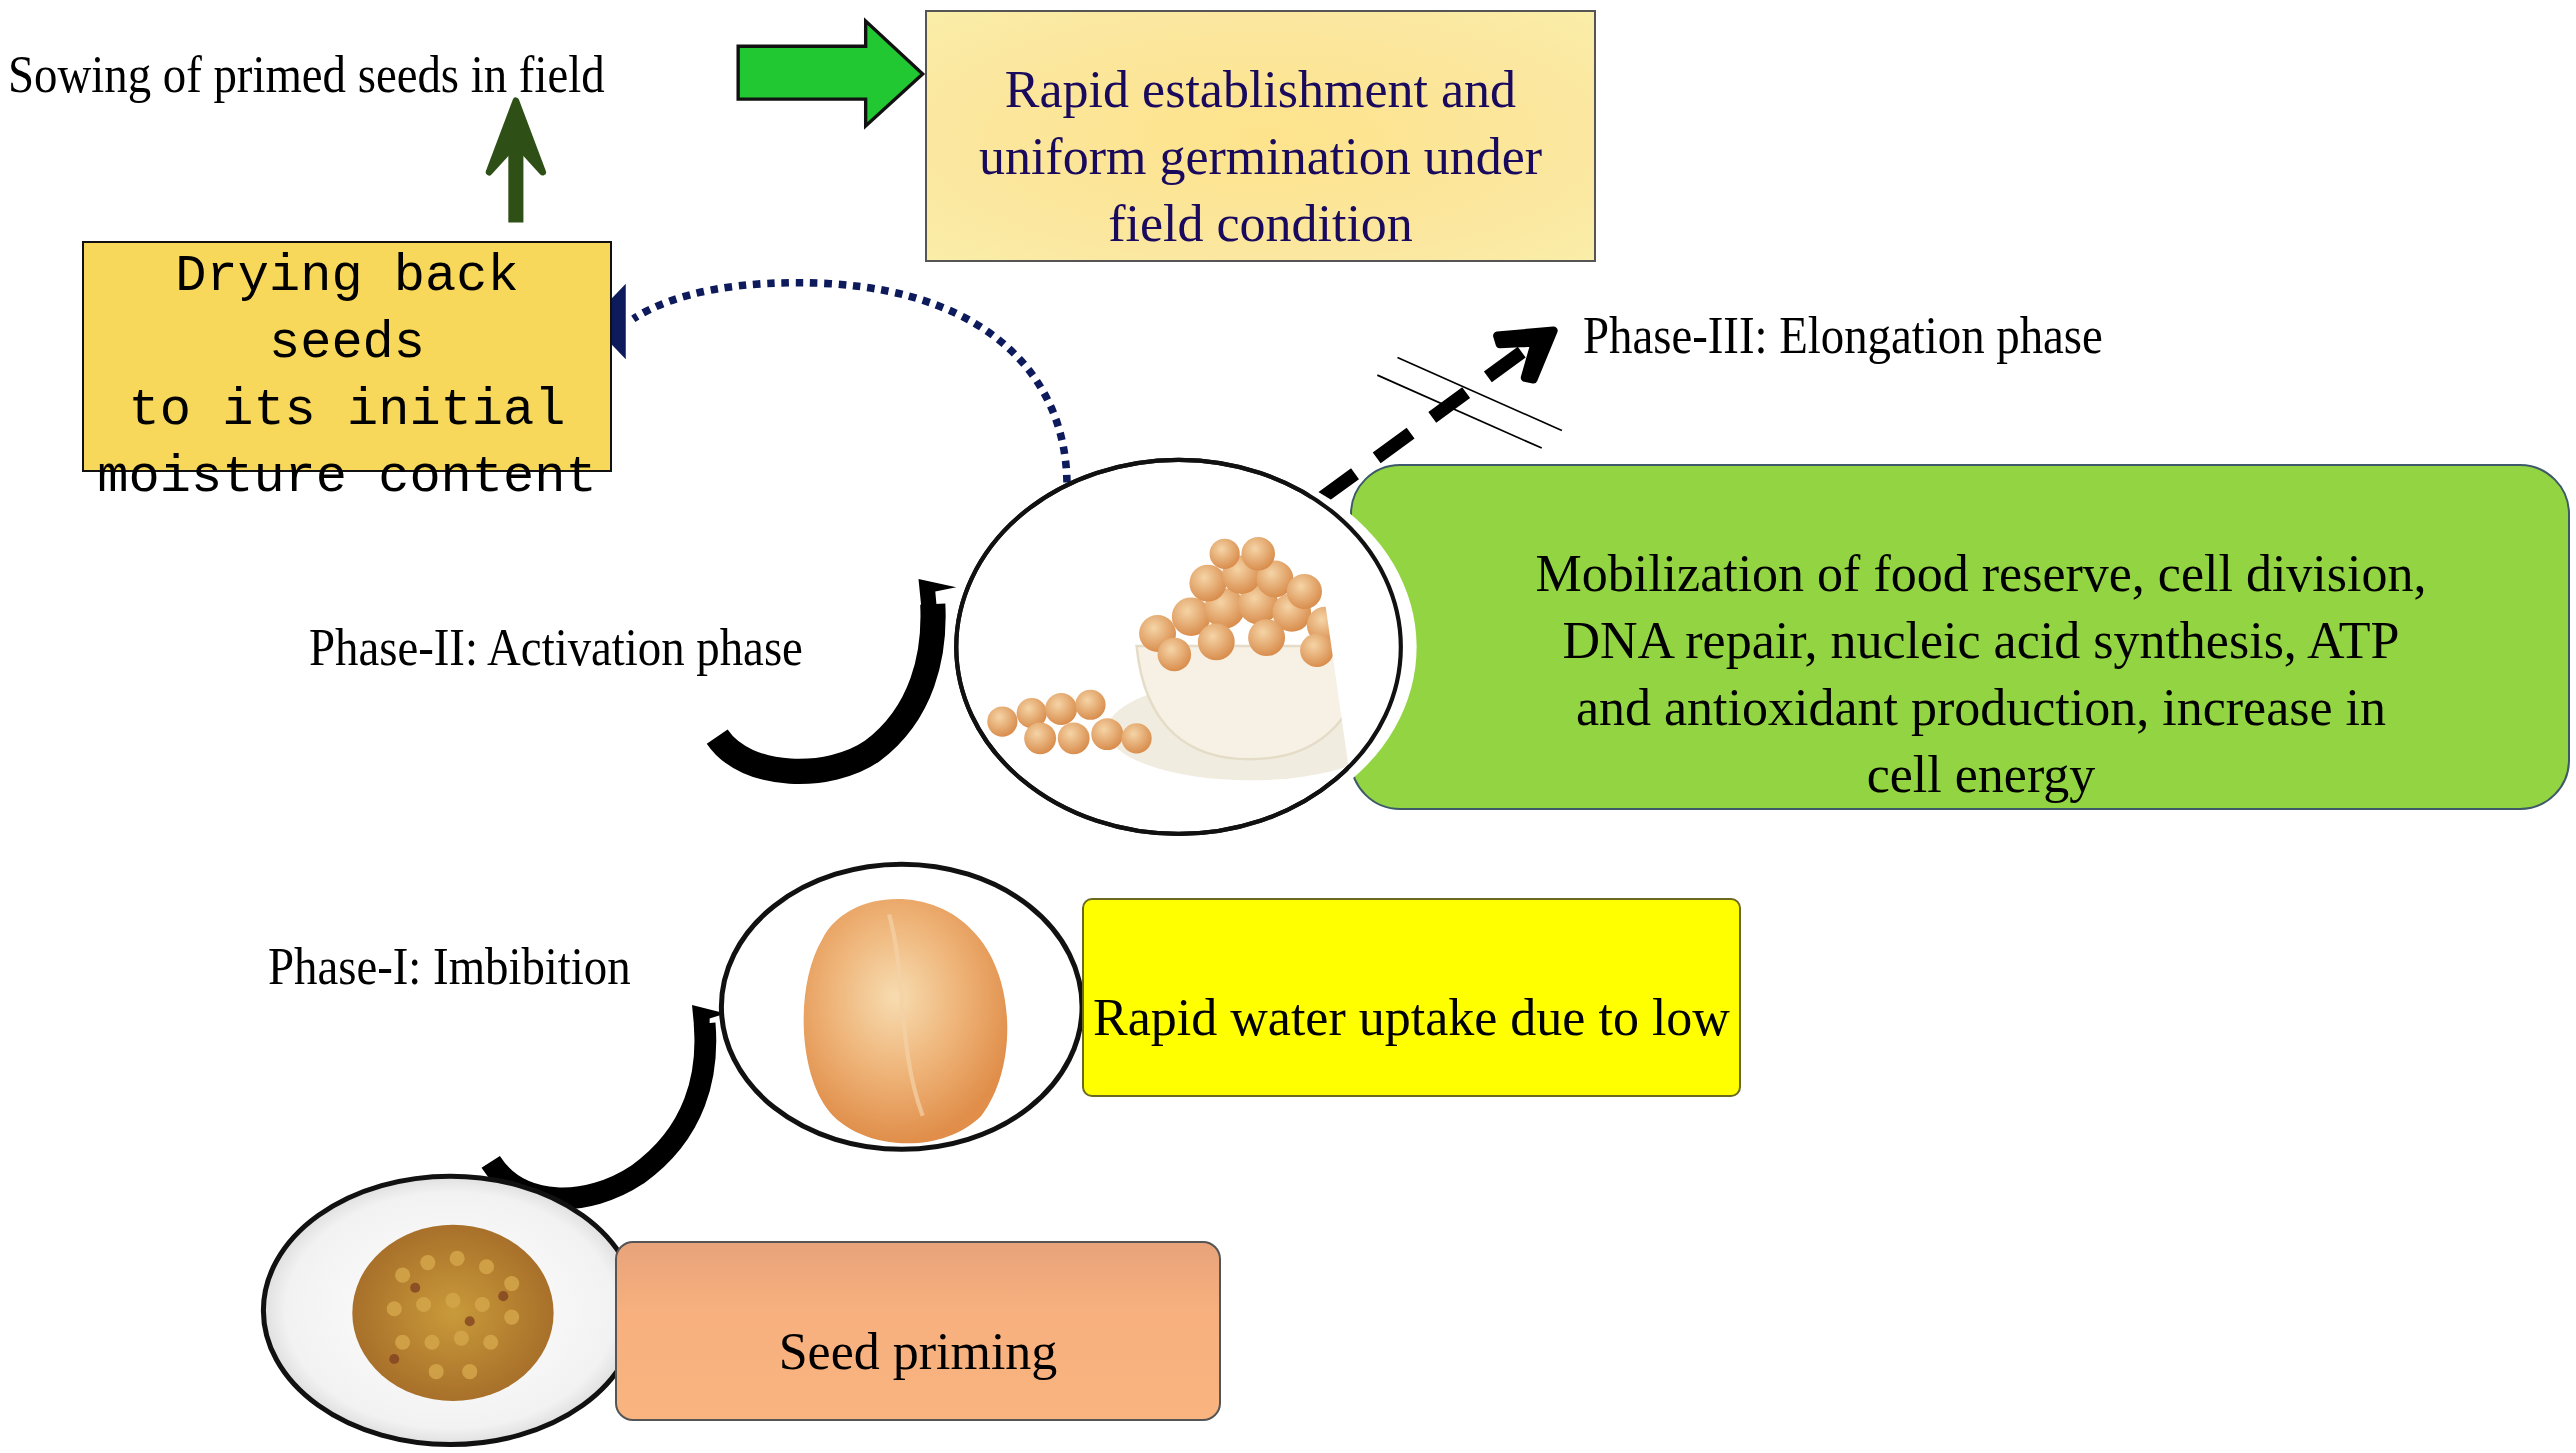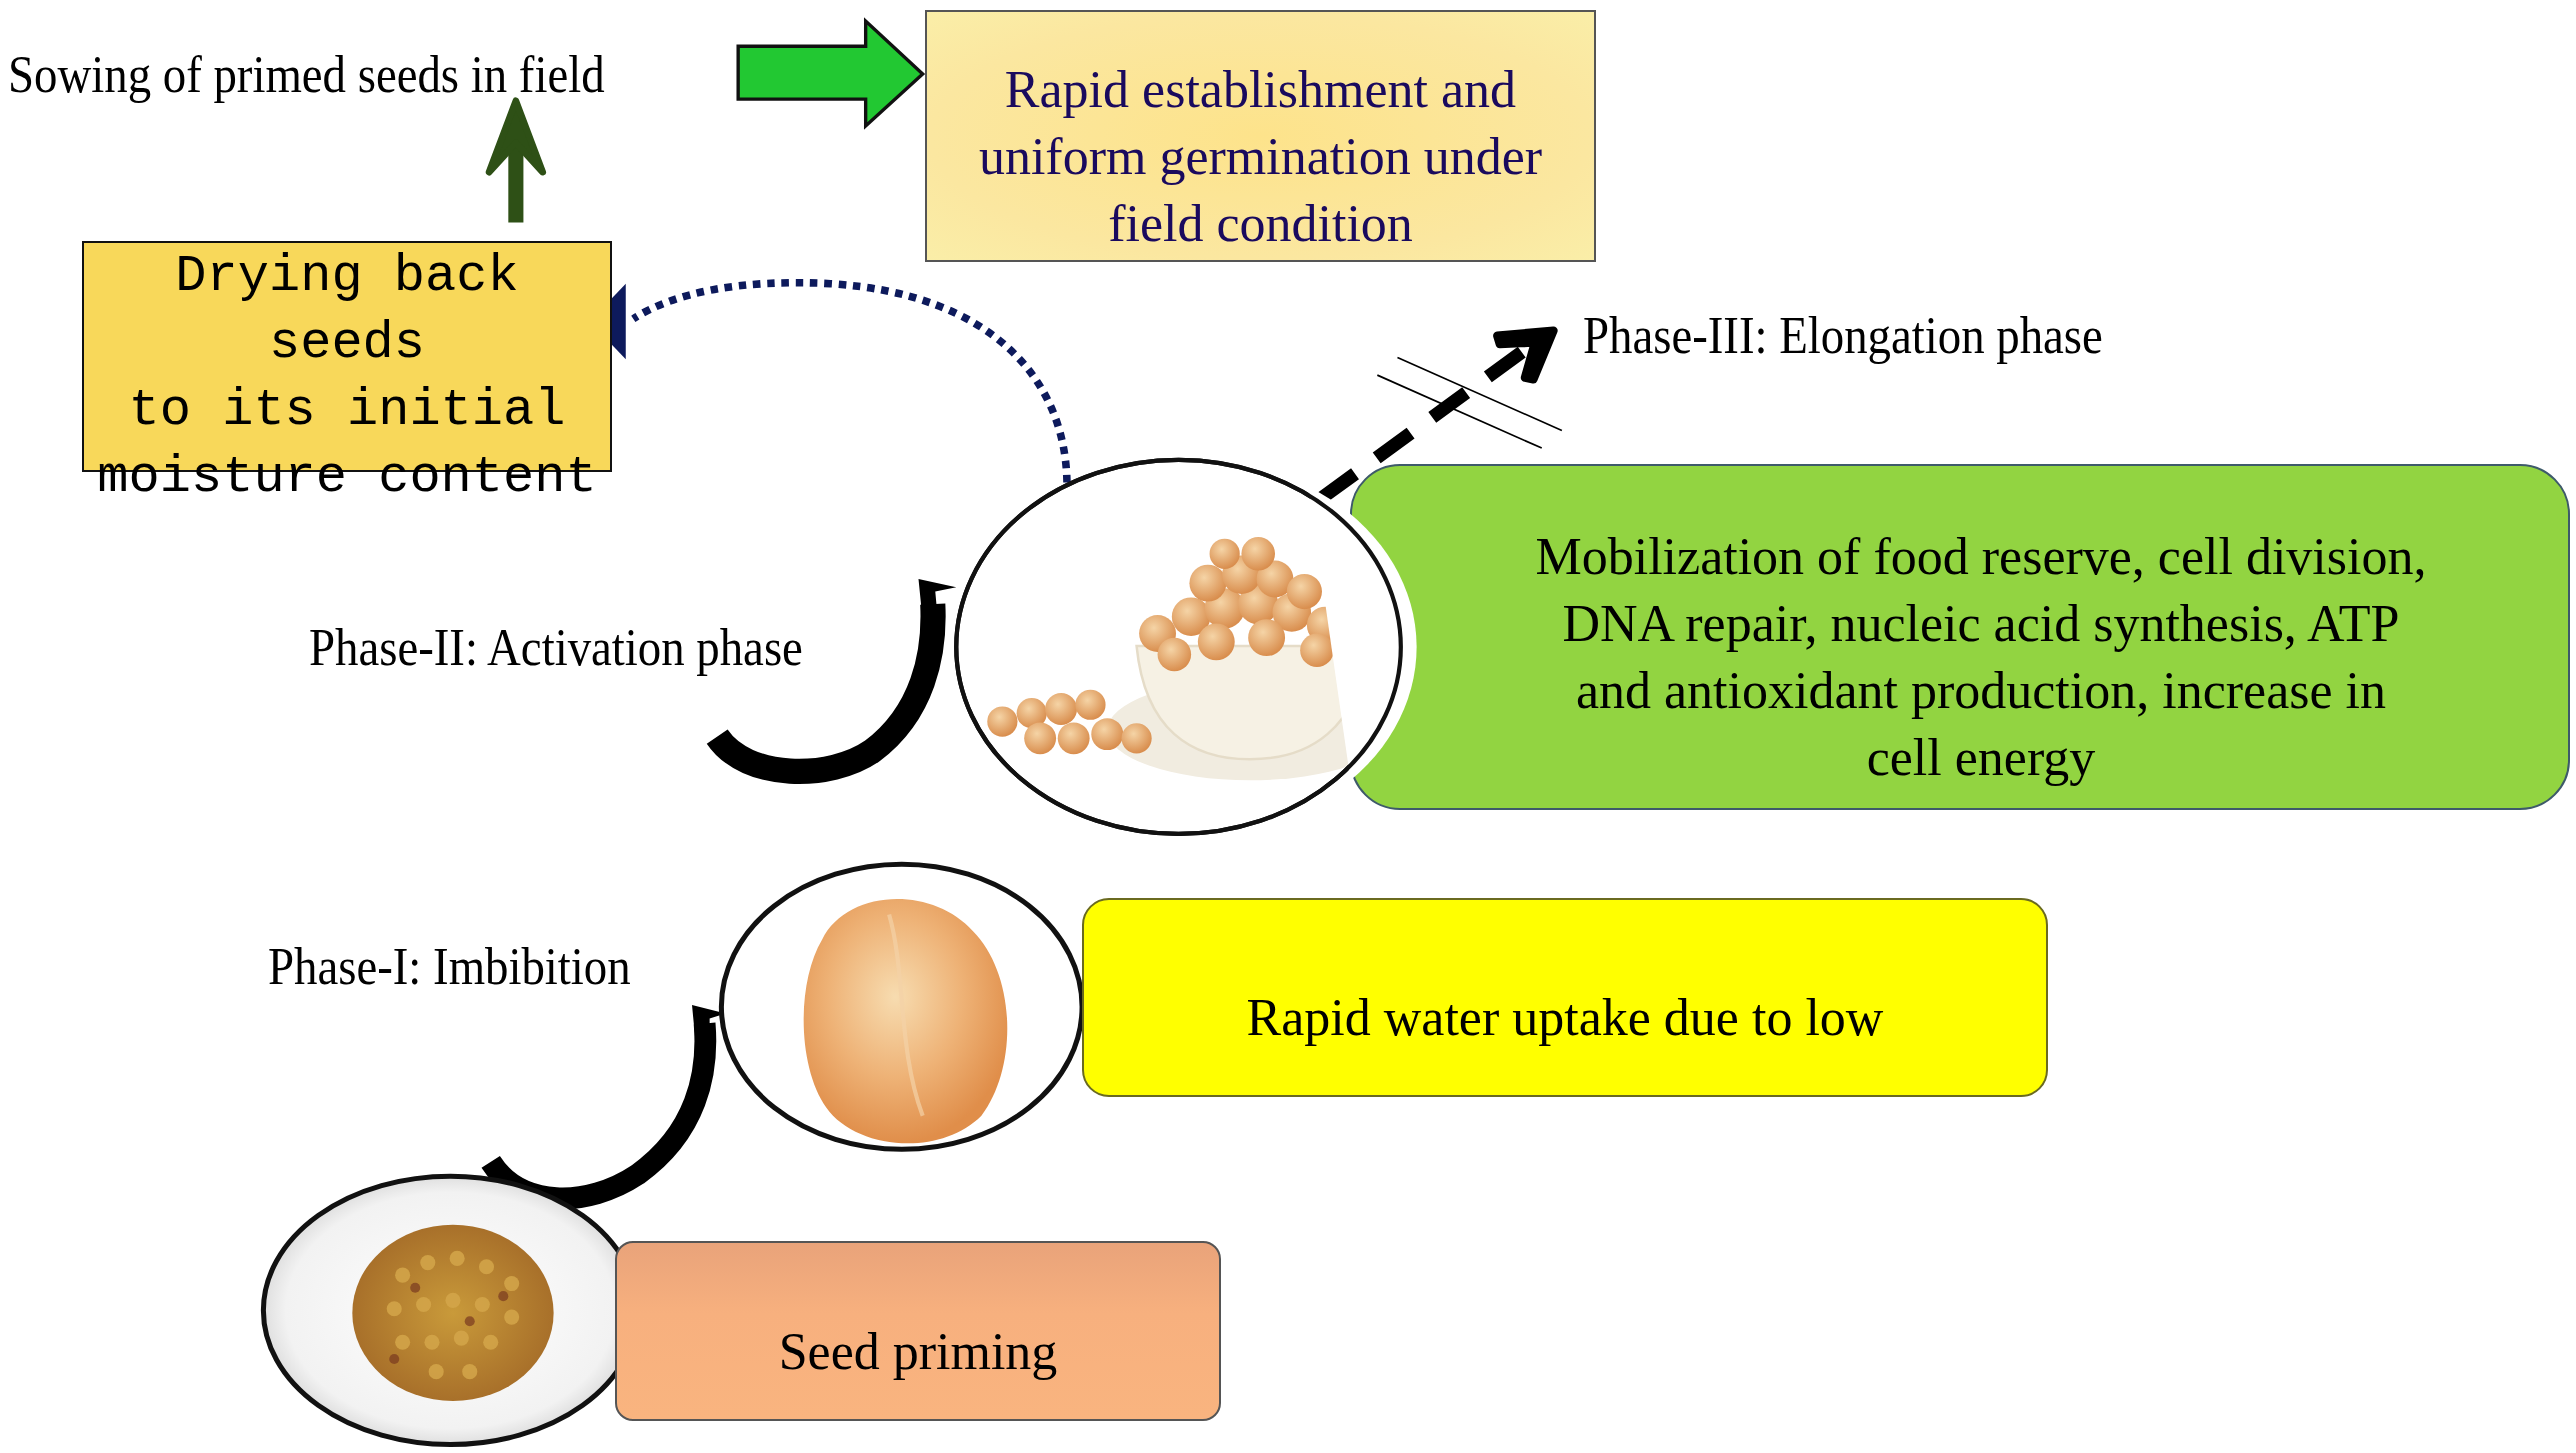--- a/index.html
+++ b/index.html
@@ -7,24 +7,24 @@
          font-family: "Liberation Serif", "DejaVu Serif", serif; color: #000; }
   .label { position: absolute; white-space: nowrap; font-size: 52px; line-height: 1; transform-origin: left top; transform: scaleX(0.9); }
   .box { position: absolute; display: flex; align-items: center; justify-content: center; text-align: center; box-sizing: border-box; }
   .box .txt { font-size: 52px; line-height: 67px; margin-top: 40px; }
   #box-establish { left: 925px; top: 10px; width: 671px; height: 252px;
      background: radial-gradient(ellipse at center, #fde38b 0%, #fbe7a0 70%, #faeea8 100%);
      border: 2.5px solid #555; }
   #box-establish .txt { color: #1a0a5e; }
   #box-drying { left: 82px; top: 241px; width: 530px; height: 231px; background: #f8d85a; border: 2.5px solid #111; font-family: Liberation Mono, monospace; }
   #box-mobil { left: 1350px; top: 464px; width: 1220px; height: 346px; background: #92d441;
-     border: 2.5px solid #3e5a6a; border-radius: 50px 50px 50px 50px; }
+     border: 2.5px solid #3e5a6a; border-radius: 50px 50px 50px 50px; align-items: flex-end; }
   #box-mobil .txt { padding-left: 42px; }
-  #box-water { left: 1082px; top: 898px; width: 966px; height: 199px; background: #ffff00;
-     border: 2.5px solid #6a6a20; border-radius: 27px; }
+  #box-water { left: 1082px; top: 898px; width: 659px; height: 199px; background: #ffff00;
+     border: 2.5px solid #6a6a20; border-radius: 10px; }
   #box-priming { left: 615px; top: 1241px; width: 606px; height: 180px;
      background: linear-gradient(180deg, #e9a37a 0%, #f7b07e 40%, #f9b47f 100%);
      border: 2.5px solid #555; border-radius: 18px; }
   svg.overlay { position: absolute; left: 0; top: 0; }
 </style>
 </head>
 <body>
 
 <svg class="overlay" width="2576" height="1454" viewBox="0 0 3071 1733">
   <defs>

